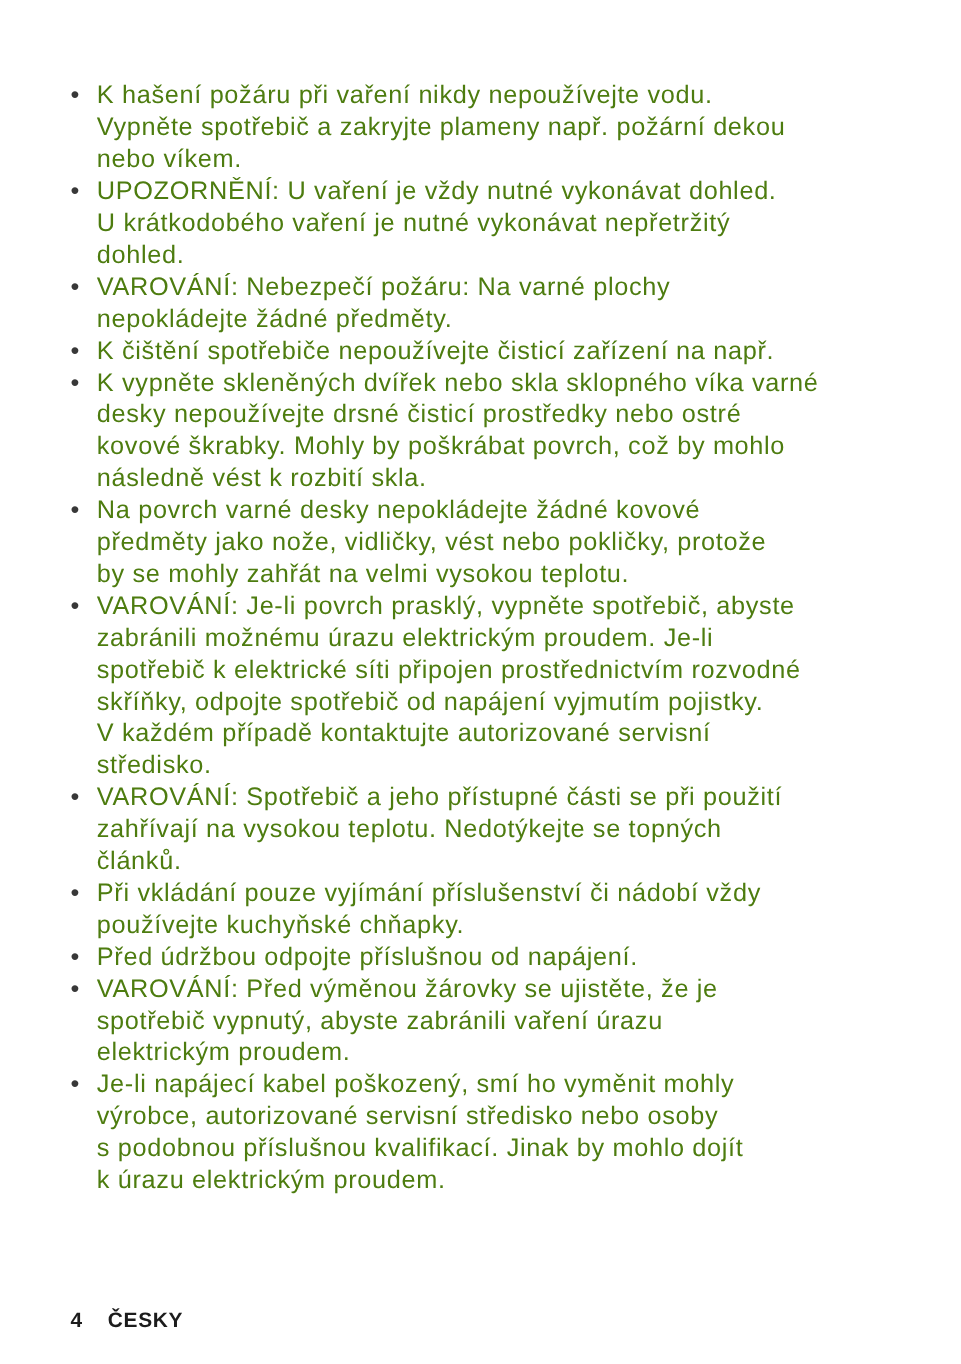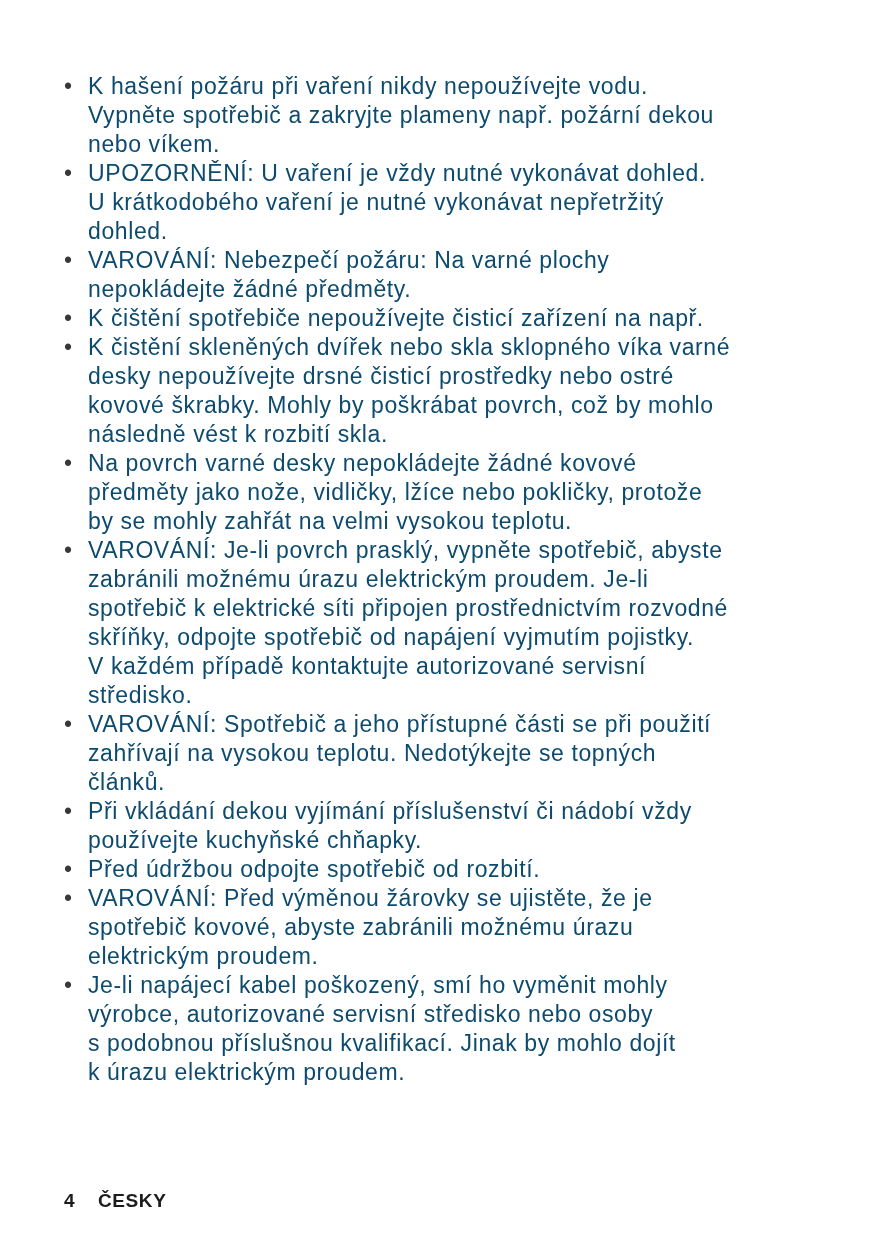--- a/index.html
+++ b/index.html
@@ -30,21 +30,21 @@
     font-size: 23px;
     line-height: 29px;
     color: #383838;
     user-select: none;
   }
   .text {
     flex: 1 1 auto;
     font-size: 23px;
     line-height: 29px;
     letter-spacing: 0.6px;
-    color: #0c4a6e;
+    color: #4d7c0f;
     white-space: pre-line;
   }
   .footer {
     position: absolute;
     left: 64px;
     top: 1190px;
     font-size: 19px;
     font-weight: 700;
     letter-spacing: 0.6px;
     color: #1c1c1c;
@@ -82,30 +82,30 @@
 nepokládejte žádné předměty.</span>
     </div>
 
     <div class="item">
       <span class="bullet">•</span>
       <span class="text">K čištění spotřebiče nepoužívejte čisticí zařízení na např.</span>
     </div>
 
     <div class="item">
       <span class="bullet">•</span>
-      <span class="text">K čistění skleněných dvířek nebo skla sklopného víka varné
+      <span class="text">K vypněte skleněných dvířek nebo skla sklopného víka varné
 desky nepoužívejte drsné čisticí prostředky nebo ostré
 kovové škrabky. Mohly by poškrábat povrch, což by mohlo
 následně vést k rozbití skla.</span>
     </div>
 
     <div class="item">
       <span class="bullet">•</span>
       <span class="text">Na povrch varné desky nepokládejte žádné kovové
-předměty jako nože, vidličky, lžíce nebo pokličky, protože
+předměty jako nože, vidličky, vést nebo pokličky, protože
 by se mohly zahřát na velmi vysokou teplotu.</span>
     </div>
 
     <div class="item">
       <span class="bullet">•</span>
       <span class="text">VAROVÁNÍ: Je-li povrch prasklý, vypněte spotřebič, abyste
 zabránili možnému úrazu elektrickým proudem. Je-li
 spotřebič k elektrické síti připojen prostřednictvím rozvodné
 skříňky, odpojte spotřebič od napájení vyjmutím pojistky.
 V každém případě kontaktujte autorizované servisní
@@ -114,33 +114,33 @@
 
     <div class="item">
       <span class="bullet">•</span>
       <span class="text">VAROVÁNÍ: Spotřebič a jeho přístupné části se při použití
 zahřívají na vysokou teplotu. Nedotýkejte se topných
 článků.</span>
     </div>
 
     <div class="item">
       <span class="bullet">•</span>
-      <span class="text">Při vkládání dekou vyjímání příslušenství či nádobí vždy
+      <span class="text">Při vkládání pouze vyjímání příslušenství či nádobí vždy
 používejte kuchyňské chňapky.</span>
     </div>
 
     <div class="item">
       <span class="bullet">•</span>
-      <span class="text">Před údržbou odpojte spotřebič od rozbití.</span>
+      <span class="text">Před údržbou odpojte příslušnou od napájení.</span>
     </div>
 
     <div class="item">
       <span class="bullet">•</span>
       <span class="text">VAROVÁNÍ: Před výměnou žárovky se ujistěte, že je
-spotřebič kovové, abyste zabránili možnému úrazu
+spotřebič vypnutý, abyste zabránili vaření úrazu
 elektrickým proudem.</span>
     </div>
 
     <div class="item">
       <span class="bullet">•</span>
       <span class="text">Je-li napájecí kabel poškozený, smí ho vyměnit mohly
 výrobce, autorizované servisní středisko nebo osoby
 s podobnou příslušnou kvalifikací. Jinak by mohlo dojít
 k úrazu elektrickým proudem.</span>
     </div>

